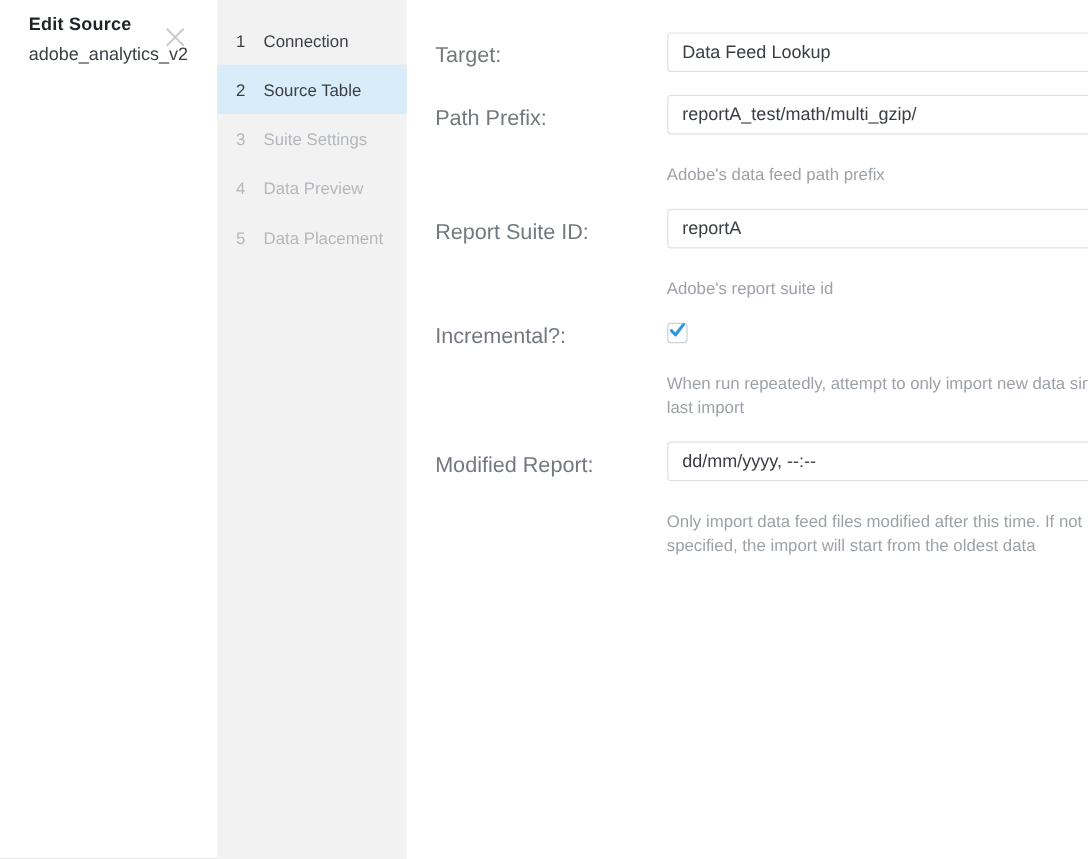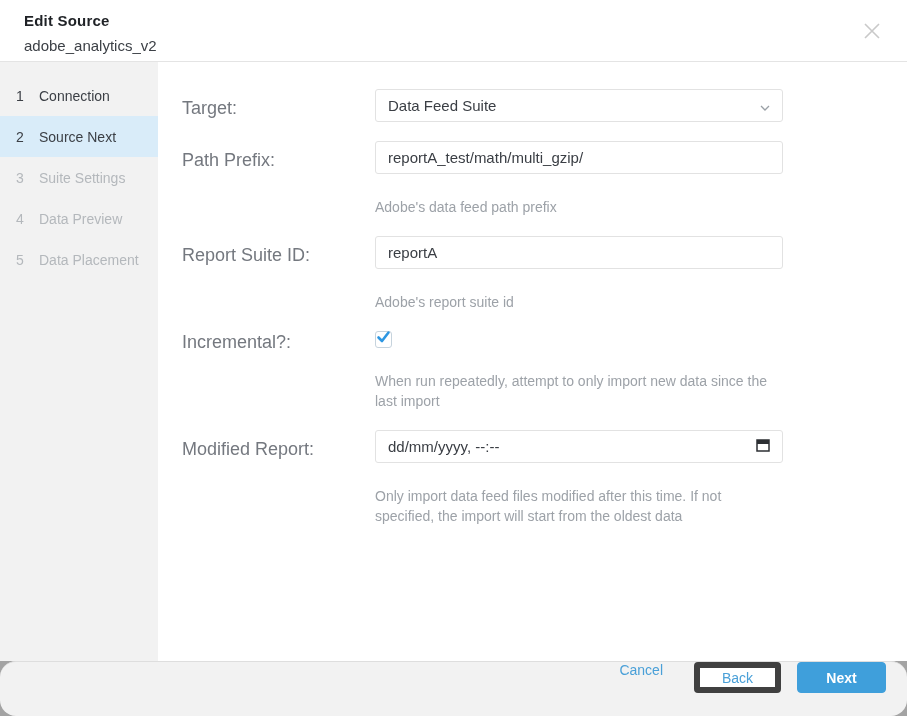--- a/index.html
+++ b/index.html
@@ -2,21 +2,21 @@
 <html><head>
 <meta charset="utf-8">
 <style>
   * { box-sizing: border-box; }
   html, body { margin: 0; padding: 0; }
   body {
     width: 907px; height: 716px; overflow: hidden;
     font-family: "Liberation Sans", sans-serif;
     background: #ffffff; color: #3a3e44;
   }
-  .modal { width: 907px; height: 716px; display: flex; flex-direction: column; background: #a3a3a3; }
+  .modal { width: 907px; height: 716px; display: flex; flex-direction: row; background: #a3a3a3; }
 
   
   .header { flex: 0 0 62px; position: relative; border-bottom: 1px solid #e4e4e4; padding: 12px 24px 0 24px; background: #fff; }
   .title { font-size: 15px; font-weight: bold; color: #1f2226; letter-spacing: .2px; }
   .subtitle { font-size: 15px; color: #3c4046; margin-top: 8px; }
   .close { position: absolute; top: 19px; right: 23px; width: 24px; height: 24px; cursor: pointer; display: flex; align-items: center; justify-content: center; }
 
   
   .body { flex: 1 1 auto; display: flex; min-height: 0; background: #fff; }
   .sidebar { flex: 0 0 158px; width: 158px; background: #f2f2f2; padding-top: 13px; }
@@ -69,21 +69,21 @@
 
   <div class="body">
 
     <div class="sidebar">
       <div class="step done">
         <span class="num">1</span>
         <span>Connection</span>
       </div>
       <div class="step active">
         <span class="num">2</span>
-        <span>Source Next</span>
+        <span>Source Table</span>
       </div>
       <div class="step pending">
         <span class="num">3</span>
         <span>Suite Settings</span>
       </div>
       <div class="step pending">
         <span class="num">4</span>
         <span>Data Preview</span>
       </div>
       <div class="step pending">
@@ -91,21 +91,21 @@
         <span>Data Placement</span>
       </div>
     </div>
 
     <div class="main">
 
       <div class="row">
         <div class="row-label">Target:</div>
         <div class="row-field">
           <div class="control selectbox">
-            <span>Data Feed Suite</span>
+            <span>Data Feed Lookup</span>
             <span>
               <svg width="10" height="6" viewBox="0 0 10 6">
                   <path d="M1 1 L5 5 L9 1" stroke="#9aa0a6" stroke-width="1.3" fill="none"></path>
                 </svg>
             </span>
           </div>
         </div>
       </div>
 
       <div class="row">

